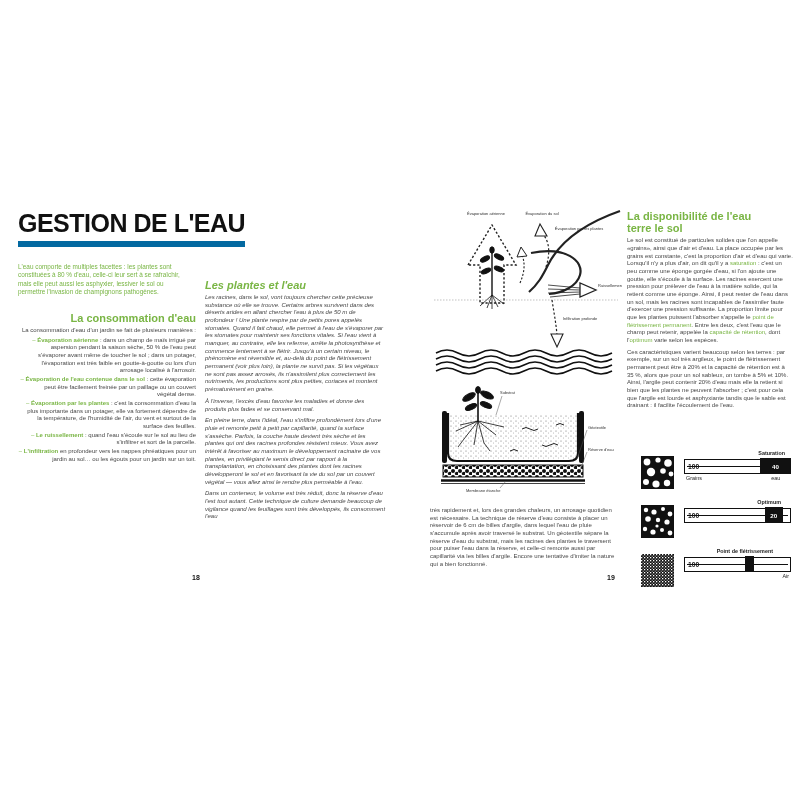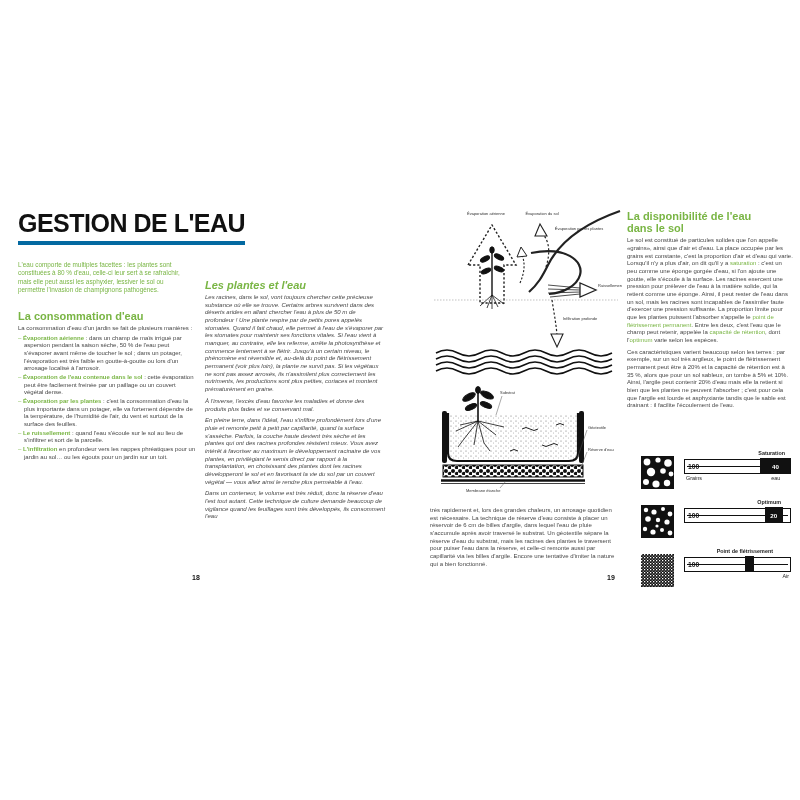--- a/index.html
+++ b/index.html
@@ -3,21 +3,21 @@
 <meta charset="utf-8">
 <style>
   html,body{margin:0;padding:0;}
   body{width:800px;height:800px;background:#ffffff;position:relative;
        font-family:"Liberation Sans", sans-serif;color:#3d3d3d;overflow:hidden;}
   .abs{position:absolute;}
   
   .sec-num{display:inline-block;font-size:15px;font-weight:bold;color:#111;
            border-bottom:2.5px solid #111;padding-bottom:2px;letter-spacing:.5px;}
   .main-title{display:inline-block;font-size:25px;font-weight:bold;color:#111;
-              border-bottom:4px solid #0369a1;padding-bottom:3px;margin-top:7px;
+              border-bottom:6px solid #0369a1;padding-bottom:3px;margin-top:7px;
               letter-spacing:-0.5px;white-space:nowrap;}
   .intro{font-size:6.4px;line-height:1.32;color:#79b544;margin-top:16px;width:170px;}
   .h-green{font-size:11px;font-weight:bold;color:#79b544;margin:0 0 3px 0;line-height:1.1;}
   .body-txt{font-size:6px;line-height:1.28;color:#474747;}
   .body-txt p{margin:0 0 4px 0;}
   ul.bullets{list-style:none;margin:2px 0 0 0;padding:0;}
   ul.bullets li{margin:0 0 1px 0;padding-left:6px;text-indent:-6px;}
   .dash,.term{color:#79b544;}
   .term{font-weight:bold;}
   .hl{color:#79b544;}
@@ -46,21 +46,21 @@
   .br1{position:absolute;right:10%;}
   .br3{position:absolute;right:2px;}
 </style>
 </head>
 <body>
 
 <div class="abs" style="left:18px;top:202px;width:182px;">
   <div><span class="main-title">GESTION DE L'EAU</span></div>
   <div class="intro">L'eau comporte de multiples facettes : les plantes sont constituées à 80 % d'eau, celle-ci leur sert à se rafraîchir, mais elle peut aussi les asphyxier, lessiver le sol ou permettre l'invasion de champignons pathogènes.</div>
 
-  <div style="margin-top:15px;width:178px;">
+  <div style="margin-top:15px;width:178px;text-align:right;">
     <div class="h-green">La consommation d'eau</div>
     <div class="body-txt">
       <span>La consommation d'eau d'un jardin se fait de plusieurs manières :</span>
       <ul class="bullets">
         <li><span class="dash">–</span> <span class="term">Évaporation aérienne</span><span> : dans un champ de maïs irrigué par aspersion pendant la saison sèche, 50 % de l'eau peut s'évaporer avant même de toucher le sol ; dans un potager, l'évaporation est très faible en goutte-à-goutte ou lors d'un arrosage localisé à l'arrosoir.</span></li>
         <li><span class="dash">–</span> <span class="term">Évaporation de l'eau contenue dans le sol</span><span> : cette évaporation peut être facilement freinée par un paillage ou un couvert végétal dense.</span></li>
         <li><span class="dash">–</span> <span class="term">Évaporation par les plantes</span><span> : c'est la consommation d'eau la plus importante dans un potager, elle va fortement dépendre de la température, de l'humidité de l'air, du vent et surtout de la surface des feuilles.</span></li>
         <li><span class="dash">–</span> <span class="term">Le ruissellement</span><span> : quand l'eau s'écoule sur le sol au lieu de s'infiltrer et sort de la parcelle.</span></li>
         <li><span class="dash">–</span> <span class="term">L'infiltration</span><span> en profondeur vers les nappes phréatiques pour un jardin au sol… ou les égouts pour un jardin sur un toit.</span></li>
       </ul>
@@ -199,21 +199,21 @@
     <line x1="157" y1="67" x2="150" y2="85" stroke="#555" stroke-width="0.5"></line>
     <text class="dlabel" x="36" y="107" text-anchor="start">Membrane étanche</text>
     <line x1="70" y1="103" x2="76" y2="96" stroke="#555" stroke-width="0.5"></line>
   </svg>
 
   
   <div class="body-txt" style="margin-top:8px;width:186px;">très rapidement et, lors des grandes chaleurs, un arrosage quotidien est nécessaire. La technique de réserve d'eau consiste à placer un réservoir de 6 cm de billes d'argile, dans lequel l'eau de pluie s'accumule après avoir traversé le substrat. Un géotextile sépare la réserve d'eau du substrat, mais les racines des plantes le traversent pour puiser l'eau dans la réserve, et celle-ci remonte aussi par capillarité via les billes d'argile. Encore une tentative d'imiter la nature qui a bien fonctionné.</div>
 </div>
 
 <div class="abs" style="left:627px;top:210px;width:166px;">
-  <div class="h-green" style="width:150px;">La disponibilité de l'eau dans le sol</div>
+  <div class="h-green" style="width:150px;">La disponibilité de l'eau terre le sol</div>
   <div class="body-txt" style="margin-top:3px;">
     <p><span>Le sol est constitué de particules solides que l'on appelle «grains», ainsi que d'air et d'eau. La place occupée par les grains est constante, c'est la proportion d'air et d'eau qui varie. Lorsqu'il n'y a plus d'air, on dit qu'il y a </span><span class="hl">saturation</span><span> : c'est un peu comme une éponge gorgée d'eau, si l'on ajoute une goutte, elle s'écoule à la surface. Les racines exercent une pression pour prélever de l'eau à la matière solide, qui la retient comme une éponge. Ainsi, il peut rester de l'eau dans un sol, mais les racines sont incapables de l'assimiler faute d'exercer une pression suffisante. La proportion limite pour que les plantes puissent l'absorber s'appelle le </span><span class="hl">point de flétrissement permanent</span><span>. Entre les deux, c'est l'eau que le champ peut retenir, appelée la </span><span class="hl">capacité de rétention</span><span>, dont l'</span><span class="hl">optimum</span><span> varie selon les espèces.</span></p>
     <p>Ces caractéristiques varient beaucoup selon les terres : par exemple, sur un sol très argileux, le point de flétrissement permanent peut être à 20% et la capacité de rétention est à 35 %, alors que pour un sol sableux, on tombe à 5% et 10%. Ainsi, l'argile peut contenir 20% d'eau mais elle la retient si bien que les plantes ne peuvent l'absorber ; c'est pour cela que l'argile est lourde et asphyxiante tandis que le sable est drainant : il facilite l'écoulement de l'eau.</p>
   </div>
 </div>
 
 <div class="abs" style="left:641px;top:450px;width:150px;">
 
   <div class="bar-row">
     <svg class="sq" viewBox="0 0 33 33">

